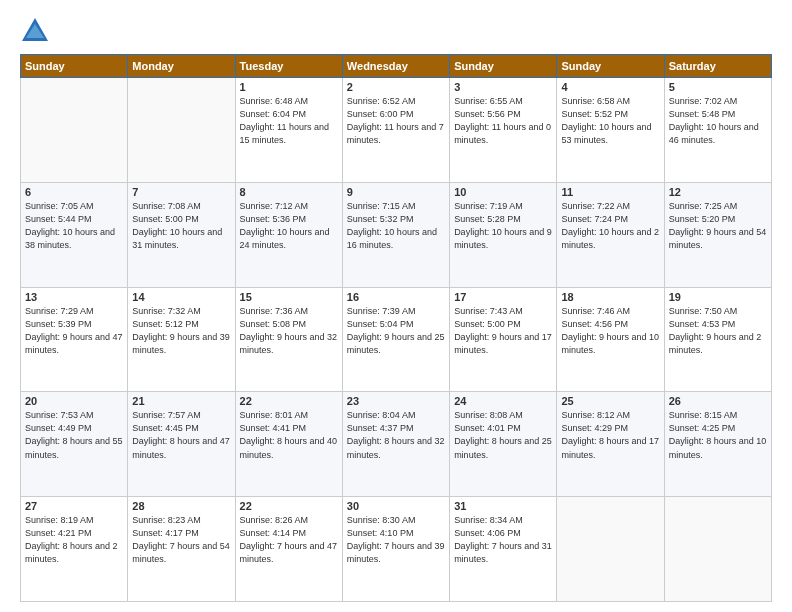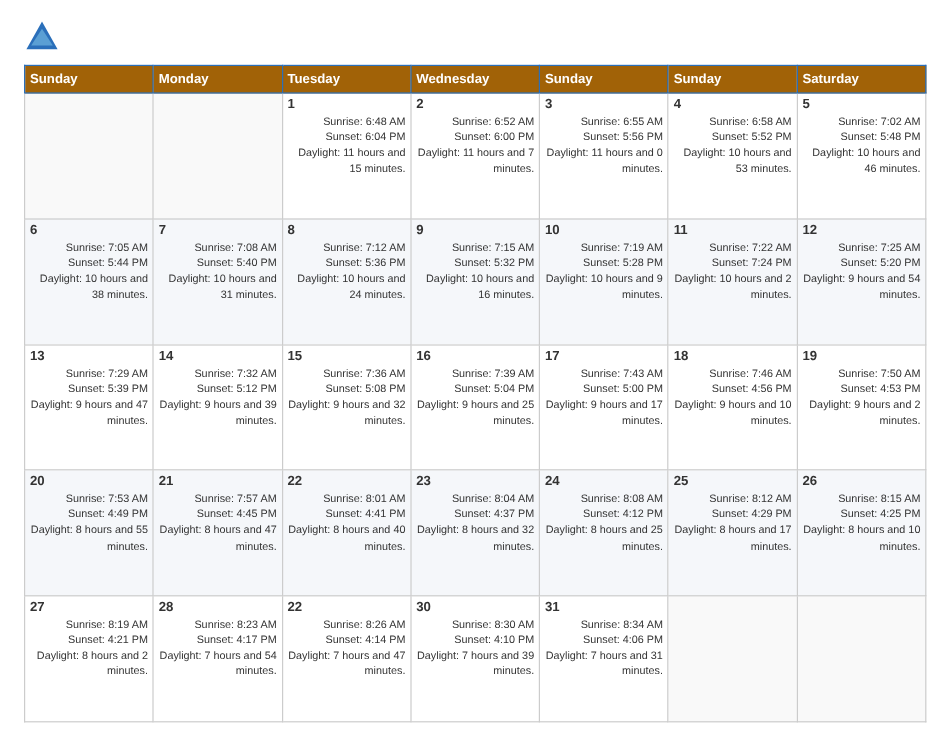--- a/index.html
+++ b/index.html
@@ -90,21 +90,20 @@
     .day-num {
       font-size: 11px;
       font-weight: bold;
       display: block;
       margin-bottom: 2px;
     }
     .cell-content {
       font-size: 9px;
       line-height: 1.45;
       color: #333;
-      text-align: right;
     }
     .empty-cell {
       background: #f9f9f9 !important;
     }
   </style>
 </head>
 <body>
 
 <div class="page">
   <div class="header">
@@ -180,21 +179,21 @@
           <td>
             <span class="day-num">6</span>
             <div class="cell-content">Sunrise: 7:05 AM
 Sunset: 5:44 PM
 Daylight: 10 hours
 and 38 minutes.</div>
           </td>
           <td>
             <span class="day-num">7</span>
             <div class="cell-content">Sunrise: 7:08 AM
-Sunset: 5:40 PM
+Sunset: 5:00 PM
 Daylight: 10 hours
 and 31 minutes.</div>
           </td>
           <td>
             <span class="day-num">8</span>
             <div class="cell-content">Sunrise: 7:12 AM
 Sunset: 5:36 PM
 Daylight: 10 hours
 and 24 minutes.</div>
           </td>
@@ -303,21 +302,21 @@
           <td>
             <span class="day-num">23</span>
             <div class="cell-content">Sunrise: 8:04 AM
 Sunset: 4:37 PM
 Daylight: 8 hours
 and 32 minutes.</div>
           </td>
           <td>
             <span class="day-num">24</span>
             <div class="cell-content">Sunrise: 8:08 AM
-Sunset: 4:12 PM
+Sunset: 4:01 PM
 Daylight: 8 hours
 and 25 minutes.</div>
           </td>
           <td>
             <span class="day-num">25</span>
             <div class="cell-content">Sunrise: 8:12 AM
 Sunset: 4:29 PM
 Daylight: 8 hours
 and 17 minutes.</div>
           </td>

